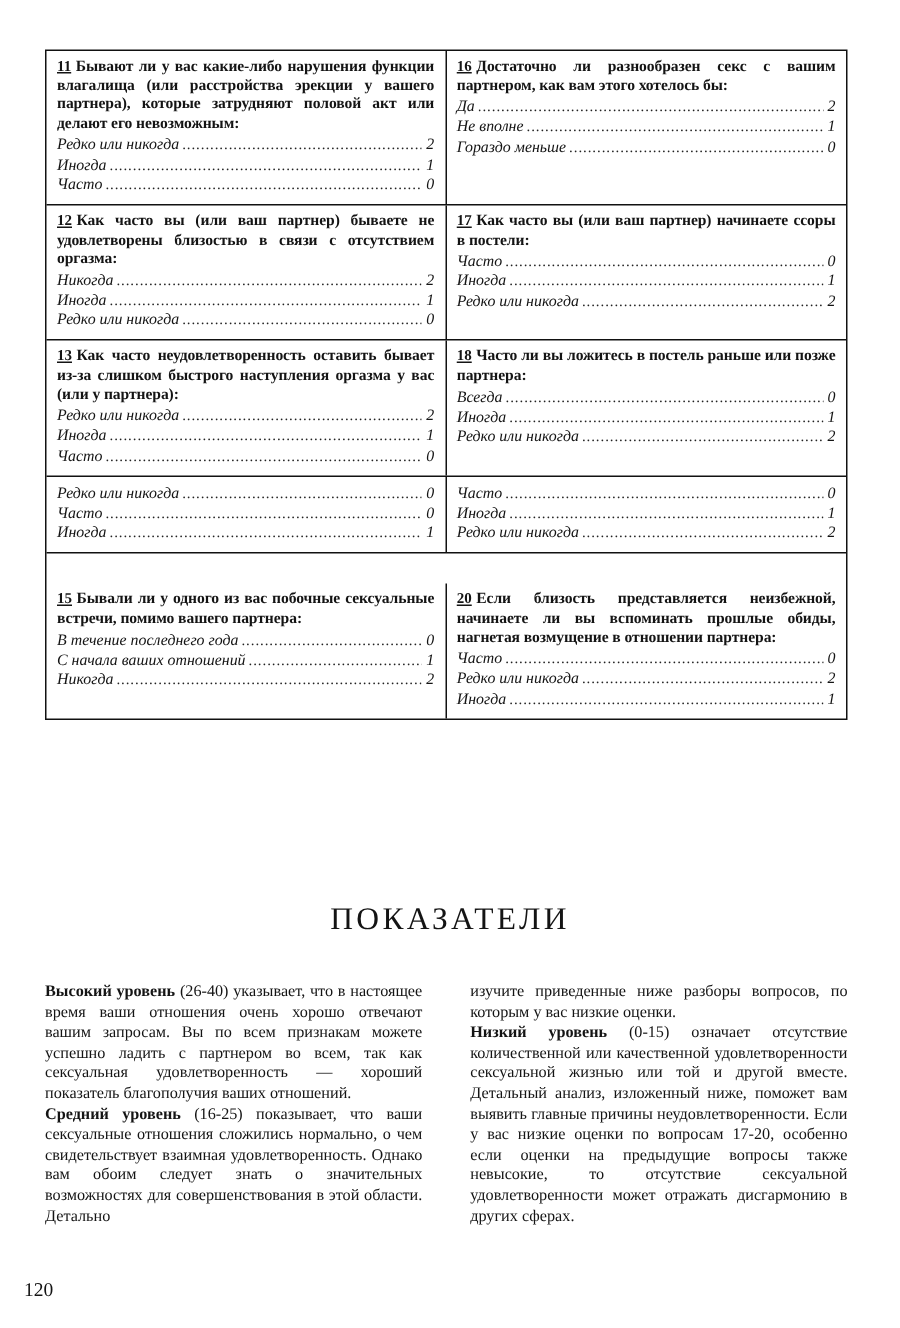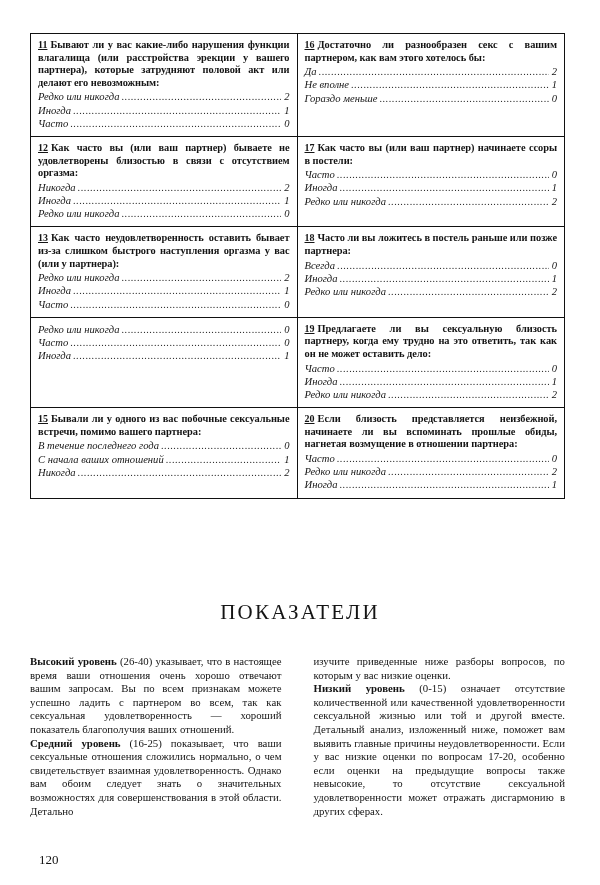--- a/index.html
+++ b/index.html
@@ -31,21 +31,21 @@
     width: 535px;
     border: 1.6px solid #111;
     box-sizing: border-box;
     background: #fff;
   }
   .qrow {
     display: flex;
     border-bottom: 1.3px solid #111;
     box-sizing: border-box;
   }
-  .qrow:last-child { border-bottom: none; }
+  .qrow:last-child { border-bottom: none; margin-top: 20px; }
 
   .qcell {
     width: 50%;
     box-sizing: border-box;
     padding: 5px 7px 6px 7px;
     border-right: 1.3px solid #111;
     position: relative;
   }
   .qcell:last-child { border-right: none; }
 
@@ -128,21 +128,21 @@
     text-align: justify;
     text-justify: inter-word;
     hyphens: manual;
   }
   .col p { margin: 0; }
   .lead { font-weight: bold; }
 
   
   .page-number {
     position: absolute;
-    left: 39px;
+    left: 16px;
     top: 852px;
     font-size: 13px;
     font-family: "Liberation Serif", serif;
   }
 </style>
 </head>
 <body>
 
 <div class="page">
 
@@ -287,21 +287,20 @@
               <span class="ans-score">0</span>
             </li>
             <li class="ans">
               <span class="ans-label">Иногда</span>
               <span class="ans-dots">........................................................................................................................................................................................................</span>
               <span class="ans-score">1</span>
             </li>
           </ul>
         </div>
         <div class="qcell">
-          <p class="qtext"><span class="qnum">19</span><span class="qbody">Предлагаете ли вы сексуальную близость партнеру, когда ему трудно на это ответить, так как он не может оставить дело:</span></p>
           <ul class="answers">
             <li class="ans">
               <span class="ans-label">Часто</span>
               <span class="ans-dots">........................................................................................................................................................................................................</span>
               <span class="ans-score">0</span>
             </li>
             <li class="ans">
               <span class="ans-label">Иногда</span>
               <span class="ans-dots">........................................................................................................................................................................................................</span>
               <span class="ans-score">1</span>

